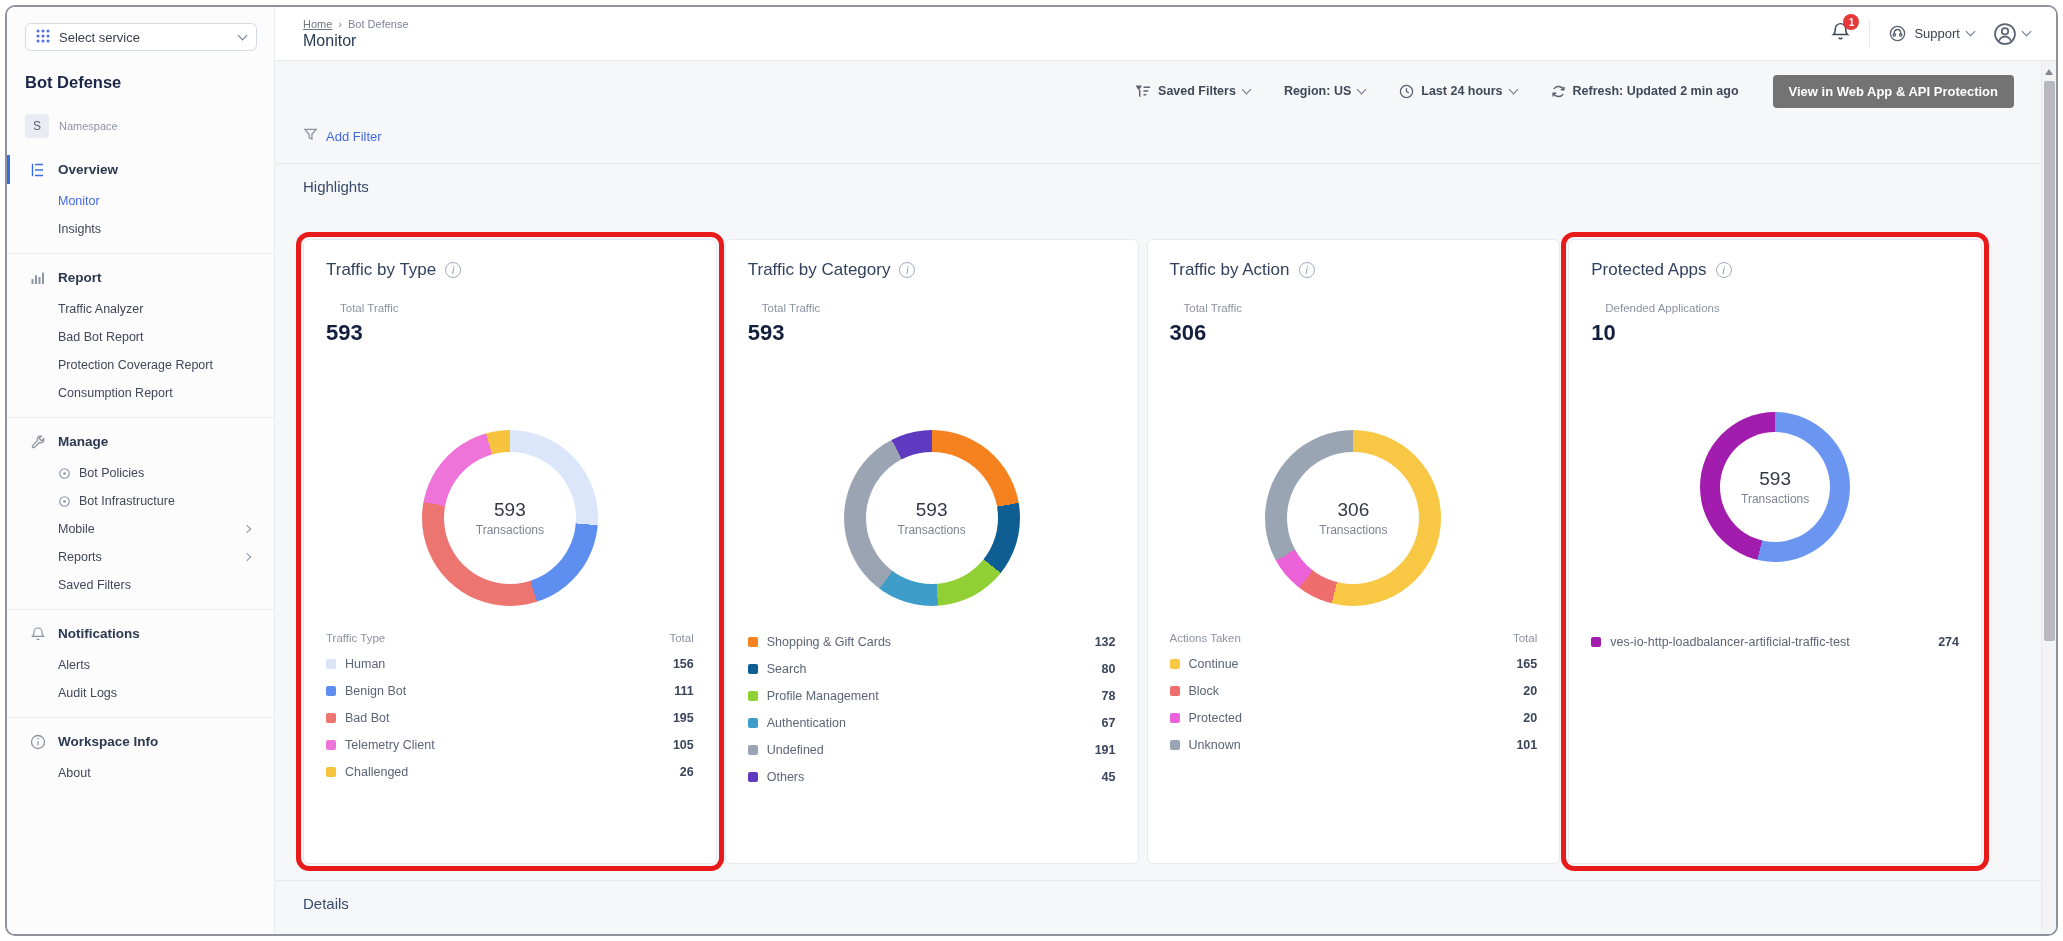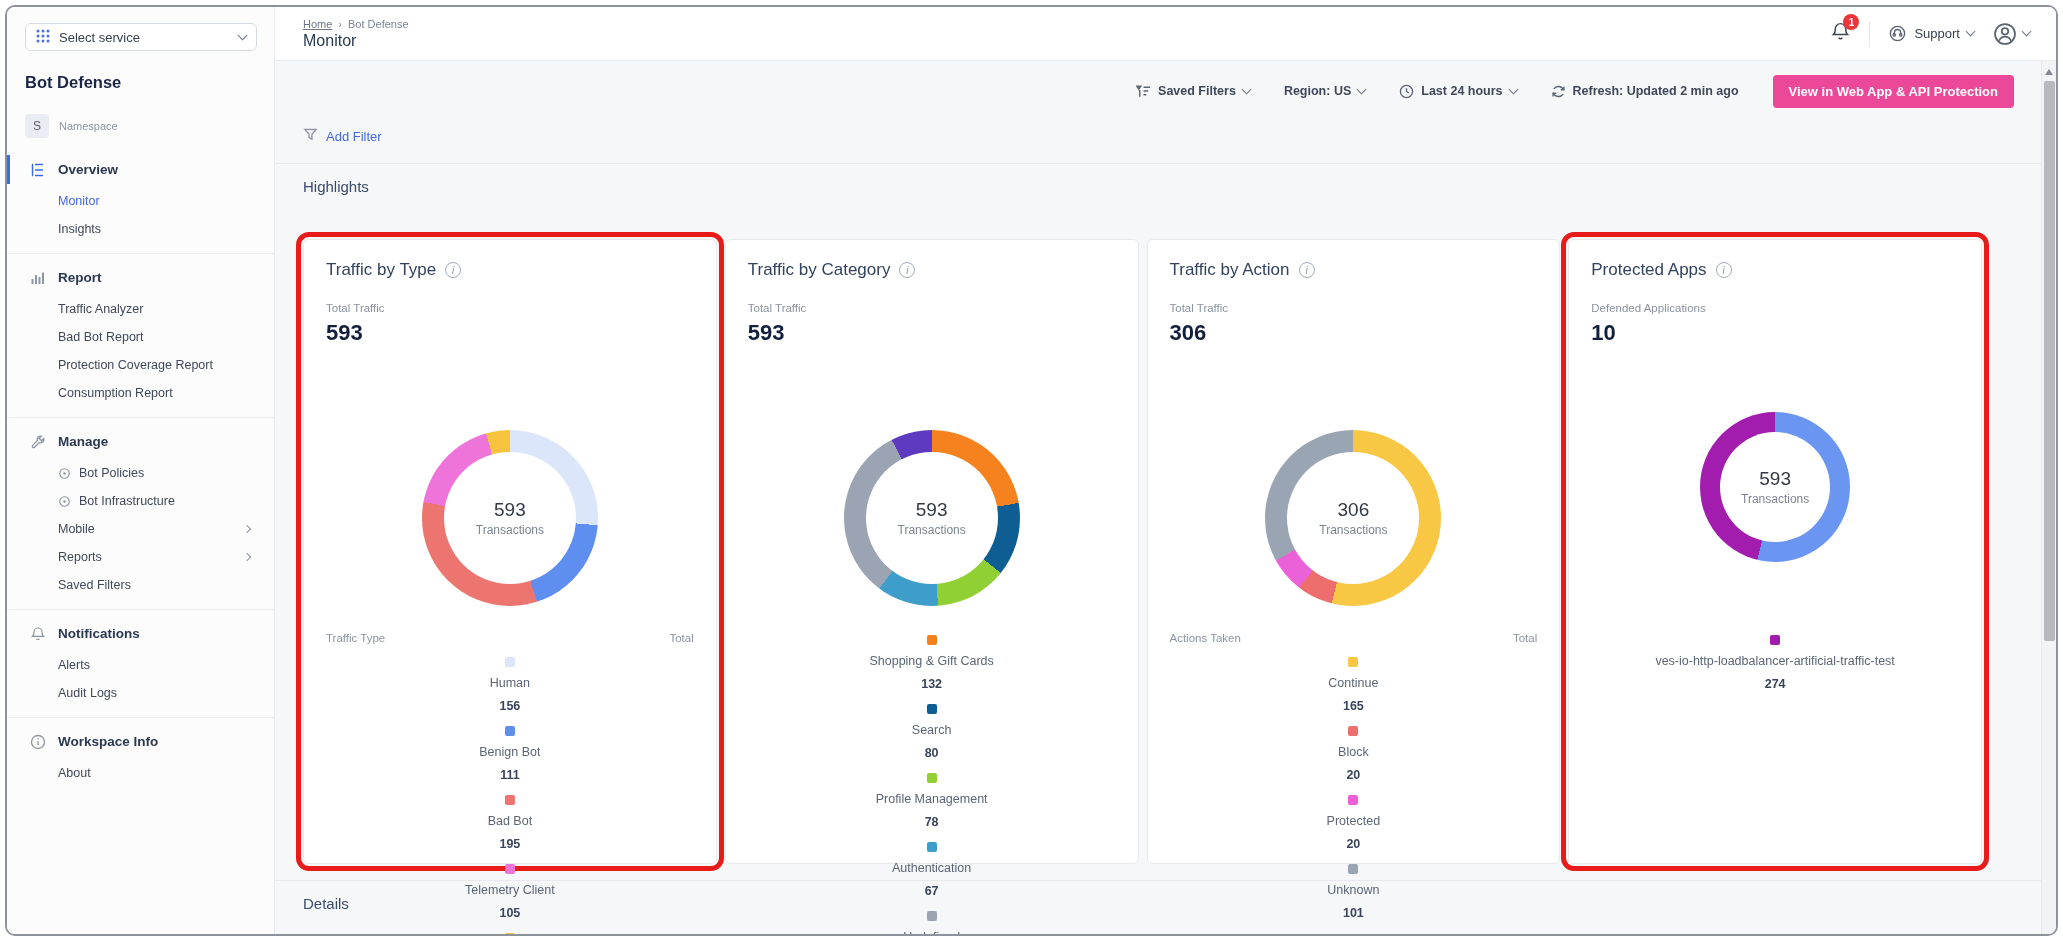--- a/index.html
+++ b/index.html
@@ -40,43 +40,43 @@
   .badge { position:absolute; top:-7px; right:-8px; min-width:16px; height:16px; border-radius:8px; background:#e5383b; color:#fff; font-size:10px; font-weight:bold; display:flex; align-items:center; justify-content:center; padding:0 4px; }
   .hdr-div { width:1px; height:26px; background:#e4e7ec; }
   .support { display:flex; align-items:center; gap:7px; font-size:13px; color:#39404f; cursor:pointer;text-align:right; }
   .avatar { display:flex; align-items:center; gap:5px; cursor:pointer; }
   .chev { width:7px; height:7px; border-right:1.5px solid #6e7686; border-bottom:1.5px solid #6e7686; transform:rotate(45deg); display:inline-block; margin-top:-4px; }
 
   .content { position:absolute; top:54px; left:0; right:0; bottom:0; }
   .toolbar { height:60px; display:flex; align-items:center; justify-content:flex-end; gap:34px; padding-right:42px; }
   .tb-item { display:flex; align-items:center; gap:7px; font-size:12.5px; font-weight:bold; color:#3f4859; cursor:pointer; }
   .tb-item .ic { color:#5a6472; display:inline-flex; }
-  .cta-btn { background:#ec4899; color:#fff; border:none; border-radius:4px; font-size:13px; font-weight:bold; padding:9px 16px; cursor:default; font-family:inherit; }
+  .cta-btn { background:#737373; color:#fff; border:none; border-radius:4px; font-size:13px; font-weight:bold; padding:9px 16px; cursor:default; font-family:inherit; }
   .add-filter { display:flex; align-items:center; gap:8px; margin:6px 0 0 28px; font-size:13px; color:#4468e6; cursor:pointer; width:fit-content; }
   .hdiv { height:1px; background:#e7e9ed; margin-top:18px; }
   .section-title { margin:14px 0 0 28px; font-size:15px; color:#3a4a6b; }
 
   
   .cards { display:flex; gap:8px; margin:44px 74px 0 28px; height:625px; }
   .card { position:relative; flex:1; background:#fff; border:1px solid #e7e9ee; border-radius:6px; padding:20px 22px; }
   .card.annotated { outline:5px solid #e81a1a; outline-offset:2px; }
   .card-title-row { display:flex; align-items:center; gap:9px; }
   .card-title { font-size:17px; color:#33425f; }
   .info-ic { width:16px; height:16px; border:1px solid #a2abba; border-radius:50%; color:#8b93a1; font-size:10px; display:inline-flex; align-items:center; justify-content:center; font-style:italic; cursor:pointer; }
-  .stat-label { position:absolute; top:62px; left:22px; font-size:11.5px; color:#8b93a1; }
+  .stat-label { position:absolute; top:62px; left:36px; font-size:11.5px; color:#8b93a1; }
   .stat-value { position:absolute; top:80px; left:22px; font-size:22px; font-weight:bold; color:#121f3d; }
   .donut { position:absolute; left:50%; top:190px; transform:translateX(-50%); width:176px; height:176px; border-radius:50%; }
   .donut.small { width:150px; height:150px; top:172px; }
   .donut-hole { position:absolute; inset:22px; background:#fff; border-radius:50%; display:flex; flex-direction:column; align-items:center; justify-content:center; gap:2px; }
   .donut.small .donut-hole { inset:20px; }
   .dc-value { font-size:19px; color:#333a46; }
   .dc-label { font-size:12px; color:#7c8492; }
   .legend { position:absolute; left:22px; right:22px; top:388px; }
   .legend-head { display:flex; justify-content:space-between; font-size:11.5px; color:#8b93a1; padding:4px 0 6px 0; }
-  .legend-row { display:flex; align-items:center; gap:9px; padding:6.5px 0;flex-direction:column; }
+  .legend-row { display:flex; align-items:center; gap:9px; padding:6.5px 0; }
   .swatch { width:10px; height:10px; border-radius:2px; flex:0 0 auto; }
   .legend-label { flex:1; font-size:12.5px; color:#5b6575; white-space:nowrap; overflow:hidden; text-overflow:ellipsis; }
   .legend-value { font-size:12.5px; font-weight:bold; color:#3a445a; }
 
   
   .scrollbar { position:absolute; top:54px; right:0; bottom:0; width:15px; background:#f3f3f5; border-left:1px solid #e9e9ed; }
   .sb-arrow { width:0; height:0; border-left:4px solid transparent; border-right:4px solid transparent; border-bottom:6px solid #83878f; margin:8px auto 6px auto; }
   .sb-thumb { width:11px; margin:0 auto; height:560px; background:#b7b9be; border-radius:2px; }
 </style>
 </head>

